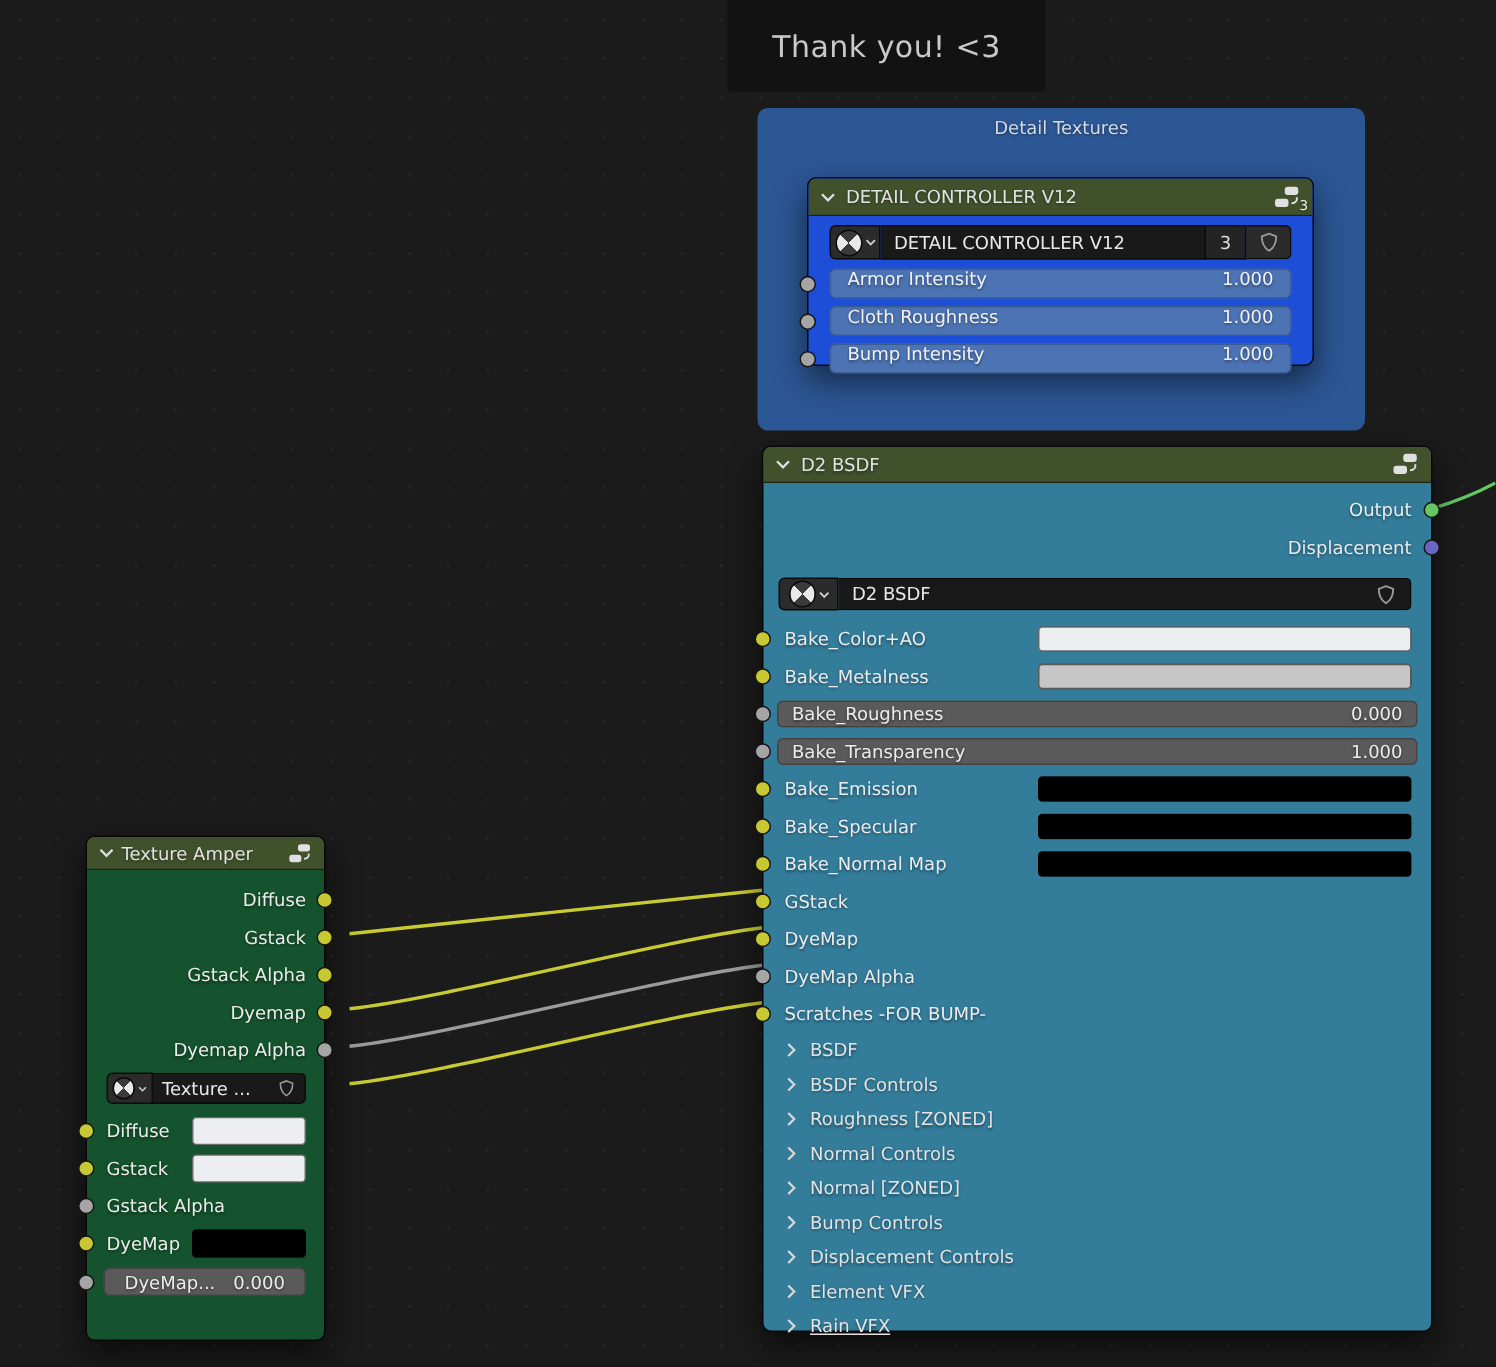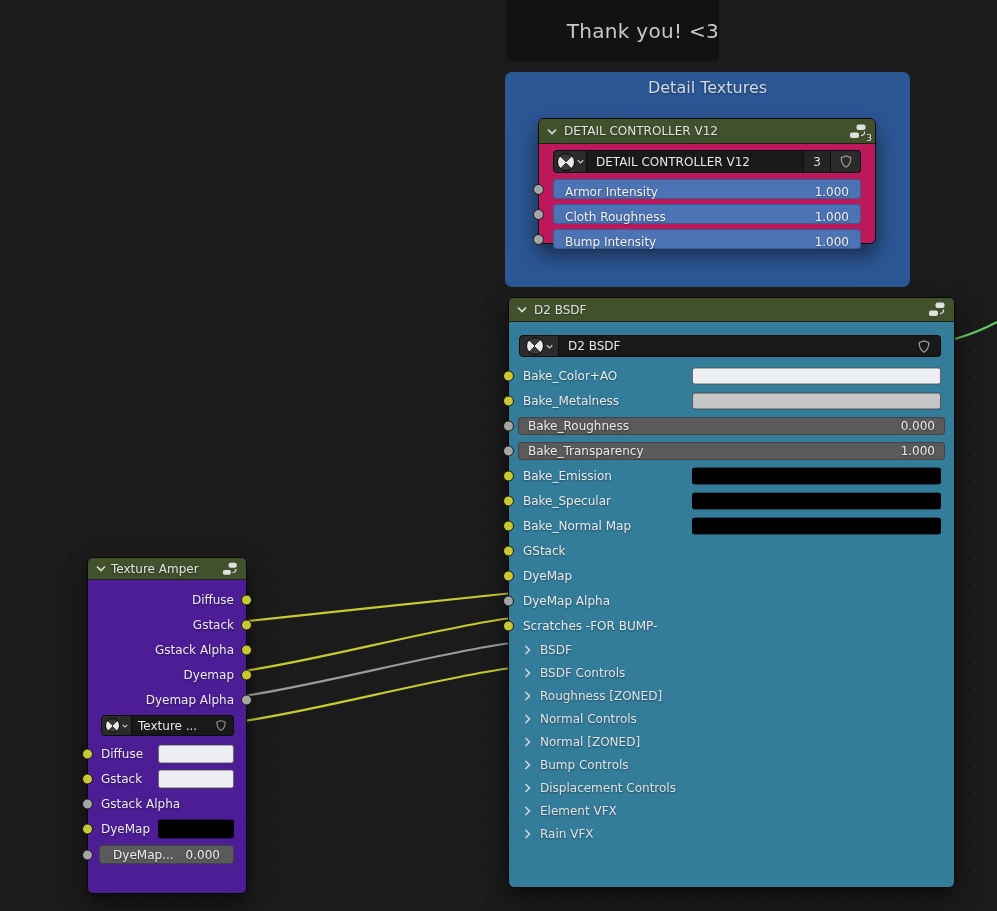--- a/index.html
+++ b/index.html
@@ -15,21 +15,21 @@
   
   .note{
     background:#121212;display:flex;align-items:center;justify-content:center;
     color:#c9c9c9;font-size:20px;letter-spacing:.3px;border-radius:0 0 3px 3px;
   }
   
   .frame{
     border-radius:7px;
   }
   .frame-title{
-    width:100%;text-align:center;margin-top:6px;font-size:16px;color:#d3dae2;
+    width:100%;text-align:center;margin-top:6px;font-size:12px;color:#d3dae2;
     text-shadow:0 1px 2px rgba(0,0,0,.45);
   }
   
   .node{
     border:1px solid #080808;border-radius:6px;
     box-shadow:0 10px 22px rgba(0,0,0,.55);
     box-sizing:border-box;
   }
   .nhead{
     display:flex;align-items:center;gap:7px;padding:0 8px;
@@ -58,21 +58,21 @@
     position:absolute;right:13px;top:50%;transform:translateY(-50%);
     height:17px;border-radius:3px;border:1px solid rgba(0,0,0,.55);box-sizing:border-box;
   }
   .slider{
     display:flex;align-items:center;justify-content:space-between;
     background:#5a5a5a;border-radius:4px;height:18px;box-sizing:border-box;
     padding:0 10px;flex:1;margin-right:9px;margin-left:-5px;
     box-shadow:inset 0 0 0 1px rgba(0,0,0,.25);
   }
   .bluebar{
-    display:flex;align-items:flex-end;justify-content:space-between;
+    display:flex;align-items:flex-start;justify-content:space-between;
     background:#4c73b3;border-radius:4px;height:20px;padding:0 12px;
     color:#f2f2f2;text-shadow:0 1px 2px rgba(0,0,0,.4);
     box-shadow:inset 0 0 0 1px rgba(0,0,0,.2);
   }
   .idrow{display:flex;align-items:stretch;}
   .idbtn{
     background:#2b2b2b;border:1px solid #0c0c0c;display:flex;align-items:center;
     justify-content:center;gap:2px;box-sizing:border-box;
   }
   .idbtn.first{border-radius:4px 0 0 4px;}
@@ -104,29 +104,29 @@
 <body>
 
 <svg class="abs" style="left:0;top:0;z-index:4;" width="997" height="911" viewBox="0 0 997 911">
   <path d="M233,622.5 C300,615 440,601 508,593.5" stroke="#c9ca32" stroke-width="2.2" fill="none"></path>
   <path d="M233,672.5 C300,665 440,627 508,618.5" stroke="#c9ca32" stroke-width="2.2" fill="none"></path>
   <path d="M233,697.5 C300,690 440,652 508,643.5" stroke="#9b9b9b" stroke-width="2.2" fill="none"></path>
   <path d="M233,722.5 C300,715 440,677 508,668.5" stroke="#c9ca32" stroke-width="2.2" fill="none"></path>
   <path d="M955,339 C972,334 984,329 997,322" stroke="#63c763" stroke-width="2.2" fill="none"></path>
 </svg>
 
-<div class="abs note" style="left:507px;top:0;width:212px;height:61px;z-index:3;justify-content:flex-end;">
+<div class="abs note" style="left:485px;top:0;width:212px;height:61px;z-index:3;">
   <span>Thank you! &lt;3</span>
 </div>
 
 <div class="abs frame" style="left:505px;top:72px;width:405px;height:215px;background:#2c5795;z-index:5;">
   <div class="frame-title">Detail Textures</div>
 </div>
 
-<div class="abs node" style="left:538px;top:118px;width:338px;height:126px;background:#be185d;z-index:6;">
+<div class="abs node" style="left:538px;top:118px;width:338px;height:126px;background:#1d4ed8;z-index:6;">
   <div class="nhead" style="height:25px;background:#40512c;">
     <span>
       <svg width="10" height="7" viewBox="0 0 10 7">
           <path d="M1 1.5 L5 5.5 L9 1.5" stroke="#dedede" stroke-width="1.6" fill="none"></path>
         </svg>
     </span>
     <span>DETAIL CONTROLLER V12</span>
     <span class="grpicon">
       <svg width="18" height="15" viewBox="0 0 18 15">
         <rect x="7.5" y="0.5" width="9" height="5.5" rx="2" fill="#e0e0e0"></rect>
@@ -186,20 +186,28 @@
     <span class="grpicon">
       <svg width="18" height="15" viewBox="0 0 18 15">
         <rect x="7.5" y="0.5" width="9" height="5.5" rx="2" fill="#e0e0e0"></rect>
         <rect x="1" y="8.5" width="9" height="5.5" rx="2" fill="#e0e0e0"></rect>
         <path d="M15.5 7.5 C16 10 14.5 11.5 12 11.5" stroke="#e0e0e0" fill="none" stroke-width="1.3"></path>
       </svg>
     </span>
   </div>
   <div class="nbody">
     <div style="height:5px;"></div>
+    <div class="row outrow" style="height:25px;">
+      <span>Output</span>
+      <span class="sock out green"></span>
+    </div>
+    <div class="row outrow" style="height:25px;">
+      <span>Displacement</span>
+      <span class="sock out purple"></span>
+    </div>
     <div style="height:8px;"></div>
     <div class="idrow" style="height:22px;margin:0 13px 0 10px;">
       <div class="idbtn first" style="width:40px;">
         <span class="sphere"></span>
         <svg width="7" height="5" viewBox="0 0 10 7">
             <path d="M1 1.5 L5 5.5 L9 1.5" stroke="#cfcfcf" stroke-width="1.8" fill="none"></path>
           </svg>
       </div>
       <div class="idfield" style="border-radius:0 4px 4px 0;justify-content:space-between;">
         <span>D2 BSDF</span>
@@ -307,30 +315,30 @@
           <path d="M1.5 1 L5.5 5 L1.5 9" stroke="#d8d8d8" stroke-width="1.5" fill="none"></path>
         </svg>
       <span>Displacement Controls</span>
     </div>
     <div class="panelrow" style="height:23px;">
       <svg width="7" height="10" viewBox="0 0 7 10">
           <path d="M1.5 1 L5.5 5 L1.5 9" stroke="#d8d8d8" stroke-width="1.5" fill="none"></path>
         </svg>
       <span>Element VFX</span>
     </div>
-    <div class="panelrow" style="height:23px;">
+    <div class="panelrow" style="height:23px;text-decoration:underline;">
       <svg width="7" height="10" viewBox="0 0 7 10">
           <path d="M1.5 1 L5.5 5 L1.5 9" stroke="#d8d8d8" stroke-width="1.5" fill="none"></path>
         </svg>
       <span>Rain VFX</span>
     </div>
   </div>
 </div>
 
-<div class="abs node" style="left:87px;top:557px;width:160px;height:337px;background:#4c1d95;z-index:6;">
+<div class="abs node" style="left:57px;top:557px;width:160px;height:337px;background:#14532d;z-index:6;">
   <div class="nhead" style="height:22px;background:#40512c;gap:5px;">
     <span>
       <svg width="10" height="7" viewBox="0 0 10 7">
           <path d="M1 1.5 L5 5.5 L9 1.5" stroke="#dedede" stroke-width="1.6" fill="none"></path>
         </svg>
     </span>
     <span>Texture Amper</span>
     <span class="grpicon">
       <svg width="16" height="14" viewBox="0 0 18 15">
         <rect x="7.5" y="0.5" width="9" height="5.5" rx="2" fill="#e0e0e0"></rect>

